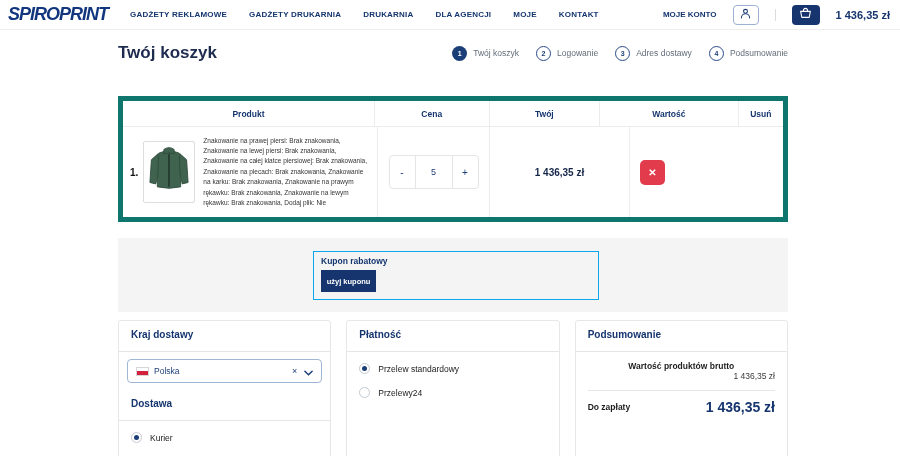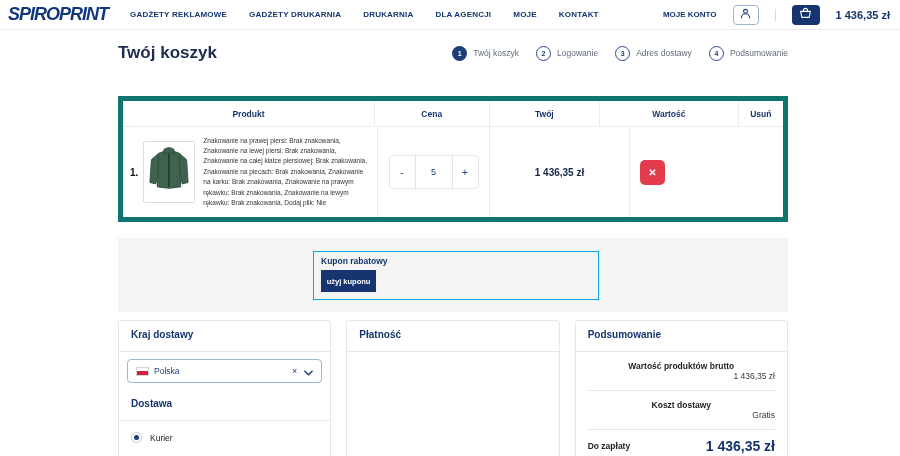--- a/index.html
+++ b/index.html
@@ -236,32 +236,38 @@
         <div class="radio-row">
           <span class="radio sel"></span>
           <span class="radio-label">Kurier</span>
         </div>
 
       </div>
     </section>
 
     <section class="card">
       <div class="card-h">Płatność</div>
+      <div class="radios">
+        <div class="radio-row">
+          <span class="radio sel"></span>
+          <span class="radio-label">Przelew standardowy</span>
+        </div>
+        <div class="radio-row">
+          <span class="radio"></span>
+          <span class="radio-label">Przelewy24</span>
+        </div>
+      </div>
     </section>
 
     <section class="card">
       <div class="card-h">Podsumowanie</div>
       <div class="sum-row">
         <span class="sum-label">Wartość produktów brutto</span>
         <span class="sum-value">1 436,35 zł</span>
       </div>
-      <div class="sum-row">
-        <span class="sum-label">Koszt dostawy</span>
-        <span class="sum-value">Gratis</span>
-      </div>
       <div class="sum-total">
         <span class="sum-label">Do zapłaty</span>
         <span class="sum-value">1 436,35 zł</span>
       </div>
     </section>
 
   </div>
 </div>
 
 </body></html>

